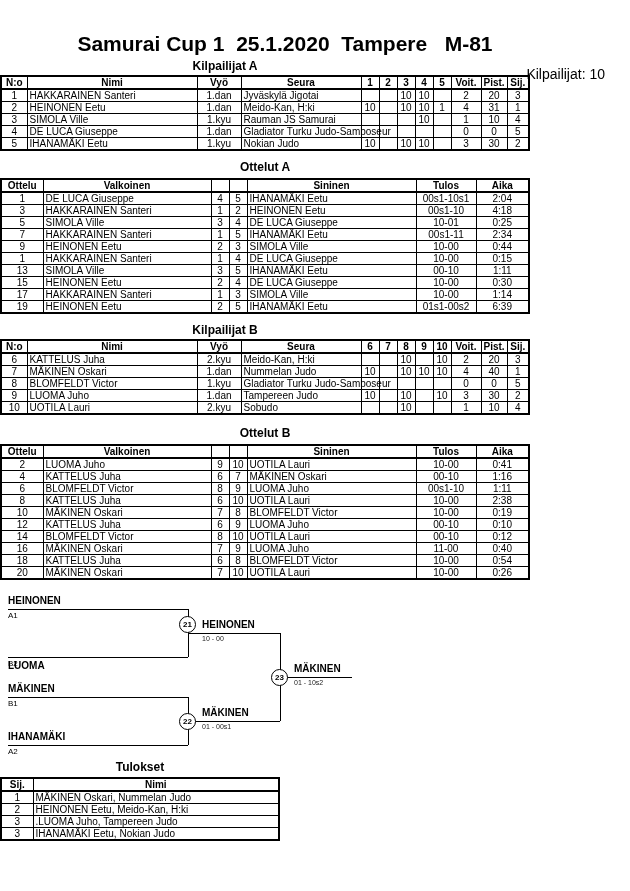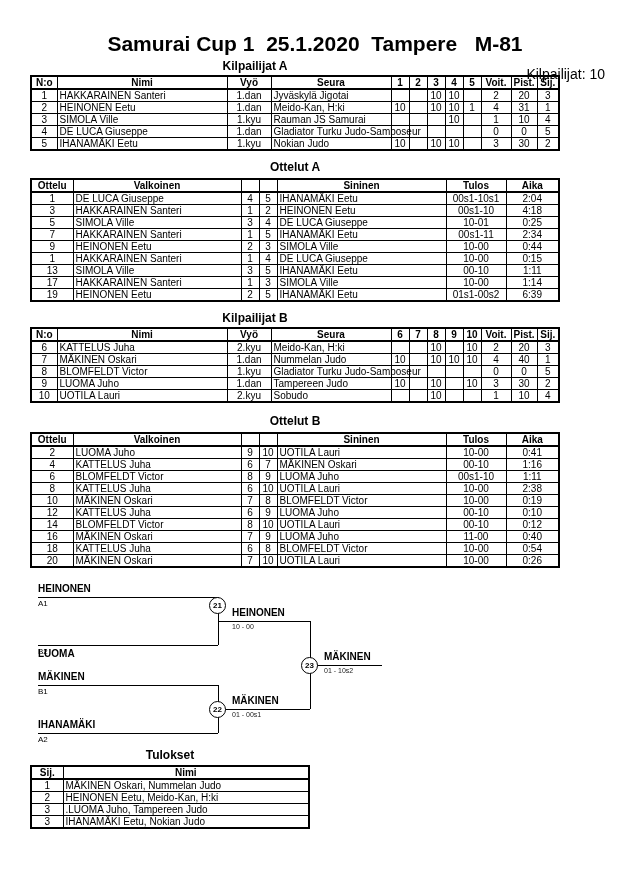--- a/index.html
+++ b/index.html
@@ -1,17 +1,17 @@
 <!DOCTYPE html>
 <html><head>
 <meta charset="utf-8">
 <style>
   html,body{margin:0;padding:0;background:#fff;}
   .page{width:630px;height:891px;background:#fff;position:relative;box-sizing:border-box;
-        padding-left:30px;font-family:"Liberation Sans",sans-serif;color:#000;overflow:hidden;}
+        font-family:"Liberation Sans",sans-serif;color:#000;overflow:hidden;}
   .title{font-size:21px;font-weight:bold;text-align:center;white-space:pre;width:570px;
          margin:32px 0 2px 0;}
   .note{position:absolute;right:25px;top:66px;font-size:14px;}
   .sh{font-weight:bold;font-size:12px;text-align:center;}
   .sh.kilp{width:450px;}
   .sh.ott{width:530px;}
   .sh.res{width:280px;}
   #h-poolA{margin:3px 0 2px 0;}
   #h-ottA{margin:9px 0 4px 0;}
   #h-poolB{margin:9px 0 2px 0;}
@@ -230,20 +230,29 @@
         <tr>
           <td class="c">13</td>
           <td class="l">SIMOLA Ville</td>
           <td class="c">3</td>
           <td class="c">5</td>
           <td class="l">IHANAMÄKI Eetu</td>
           <td class="c">00-10</td>
           <td class="c">1:11</td>
         </tr>
         <tr>
+          <td class="c">15</td>
+          <td class="l">HEINONEN Eetu</td>
+          <td class="c">2</td>
+          <td class="c">4</td>
+          <td class="l">DE LUCA Giuseppe</td>
+          <td class="c">10-00</td>
+          <td class="c">0:30</td>
+        </tr>
+        <tr>
           <td class="c">17</td>
           <td class="l">HAKKARAINEN Santeri</td>
           <td class="c">1</td>
           <td class="c">3</td>
           <td class="l">SIMOLA Ville</td>
           <td class="c">10-00</td>
           <td class="c">1:14</td>
         </tr>
         <tr>
           <td class="c">19</td>
@@ -481,21 +490,21 @@
 
   <div class="bracket">
 
     <div class="bname" style="left:0;top:1px">HEINONEN</div>
     <div class="bhl" style="left:0;top:15px;width:180px"></div>
     <div class="bseed" style="left:0;top:17px">A1</div>
     <div class="bname" style="left:0;top:66px">LUOMA</div>
     <div class="bhl" style="left:0;top:63px;width:180px"></div>
     <div class="bseed" style="left:0;top:65px">B2</div>
     <div class="bvl" style="left:180px;top:15px;height:48px"></div>
-    <div class="bcirc" style="left:171px;top:15px">21</div>
+    <div class="bcirc" style="left:171px;top:22px">21</div>
     <div class="bhl" style="left:180px;top:39px;width:92px"></div>
     <div class="bname" style="left:194px;top:25px">HEINONEN</div>
     <div class="bscore" style="left:194px;top:41px">10 - 00</div>
 
     <div class="bvl" style="left:272px;top:39px;height:88px"></div>
     <div class="bcirc" style="left:263px;top:75px">23</div>
     <div class="bhl" style="left:272px;top:83px;width:72px"></div>
     <div class="bname" style="left:286px;top:69px">MÄKINEN</div>
     <div class="bscore" style="left:286px;top:85px">01 - 10s2</div>
 

